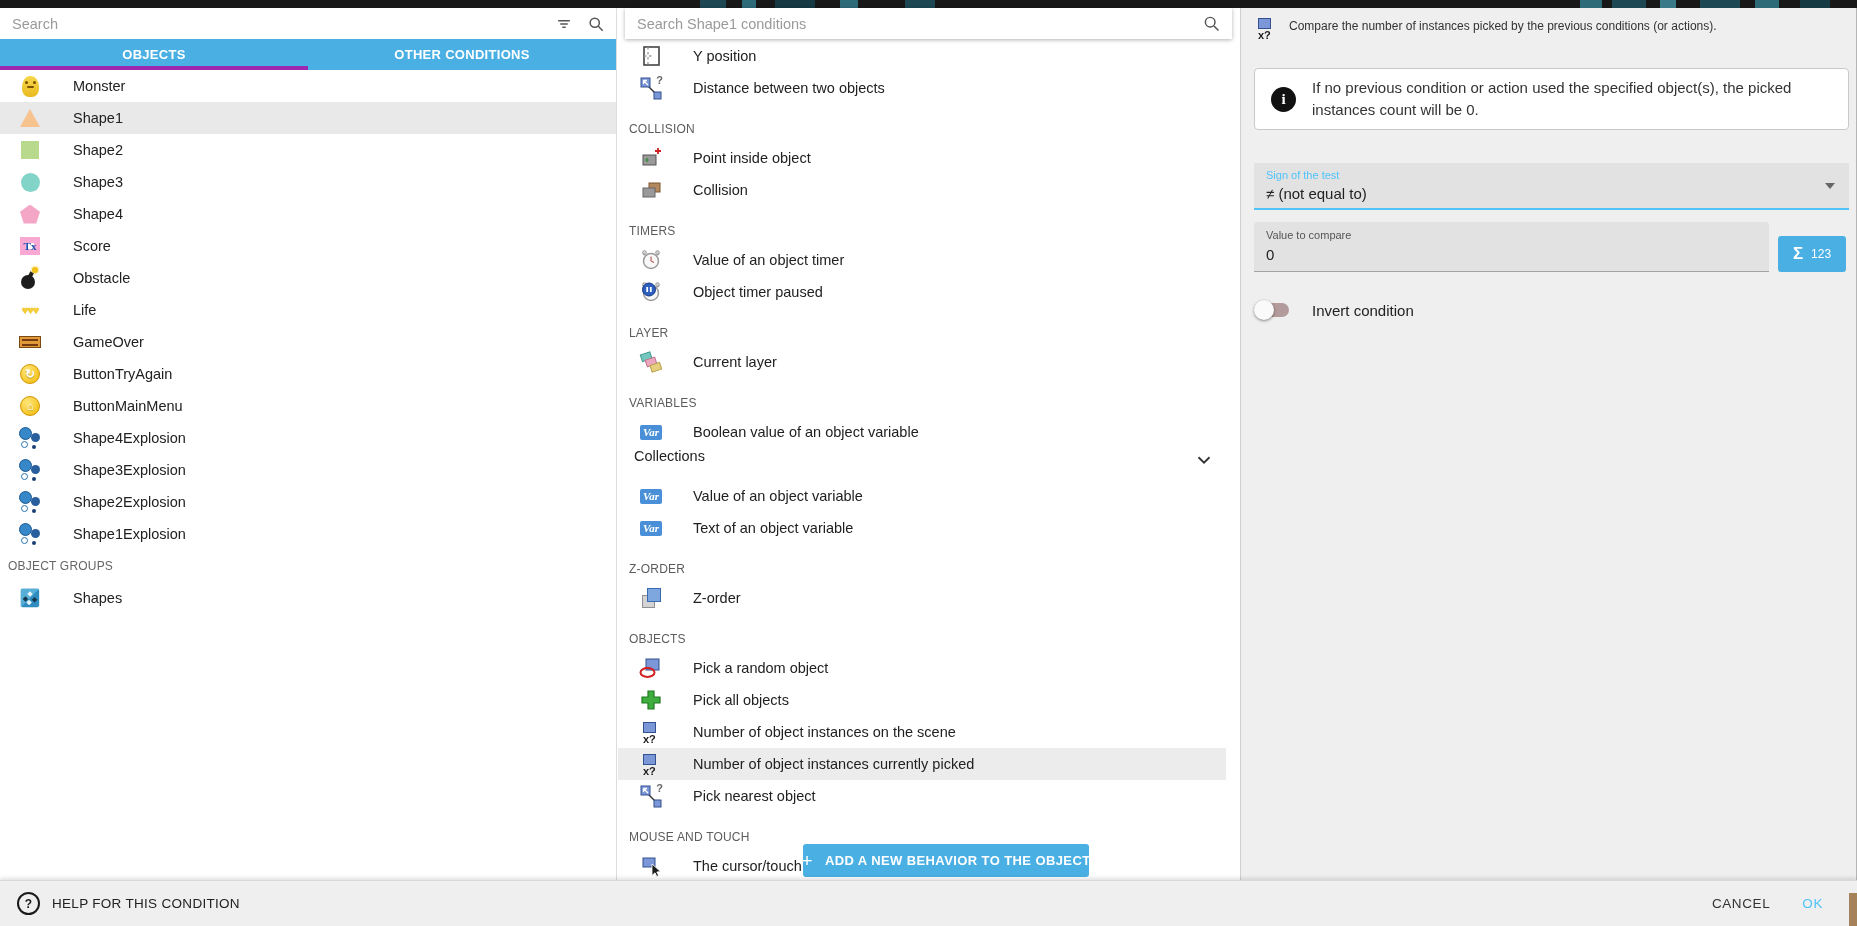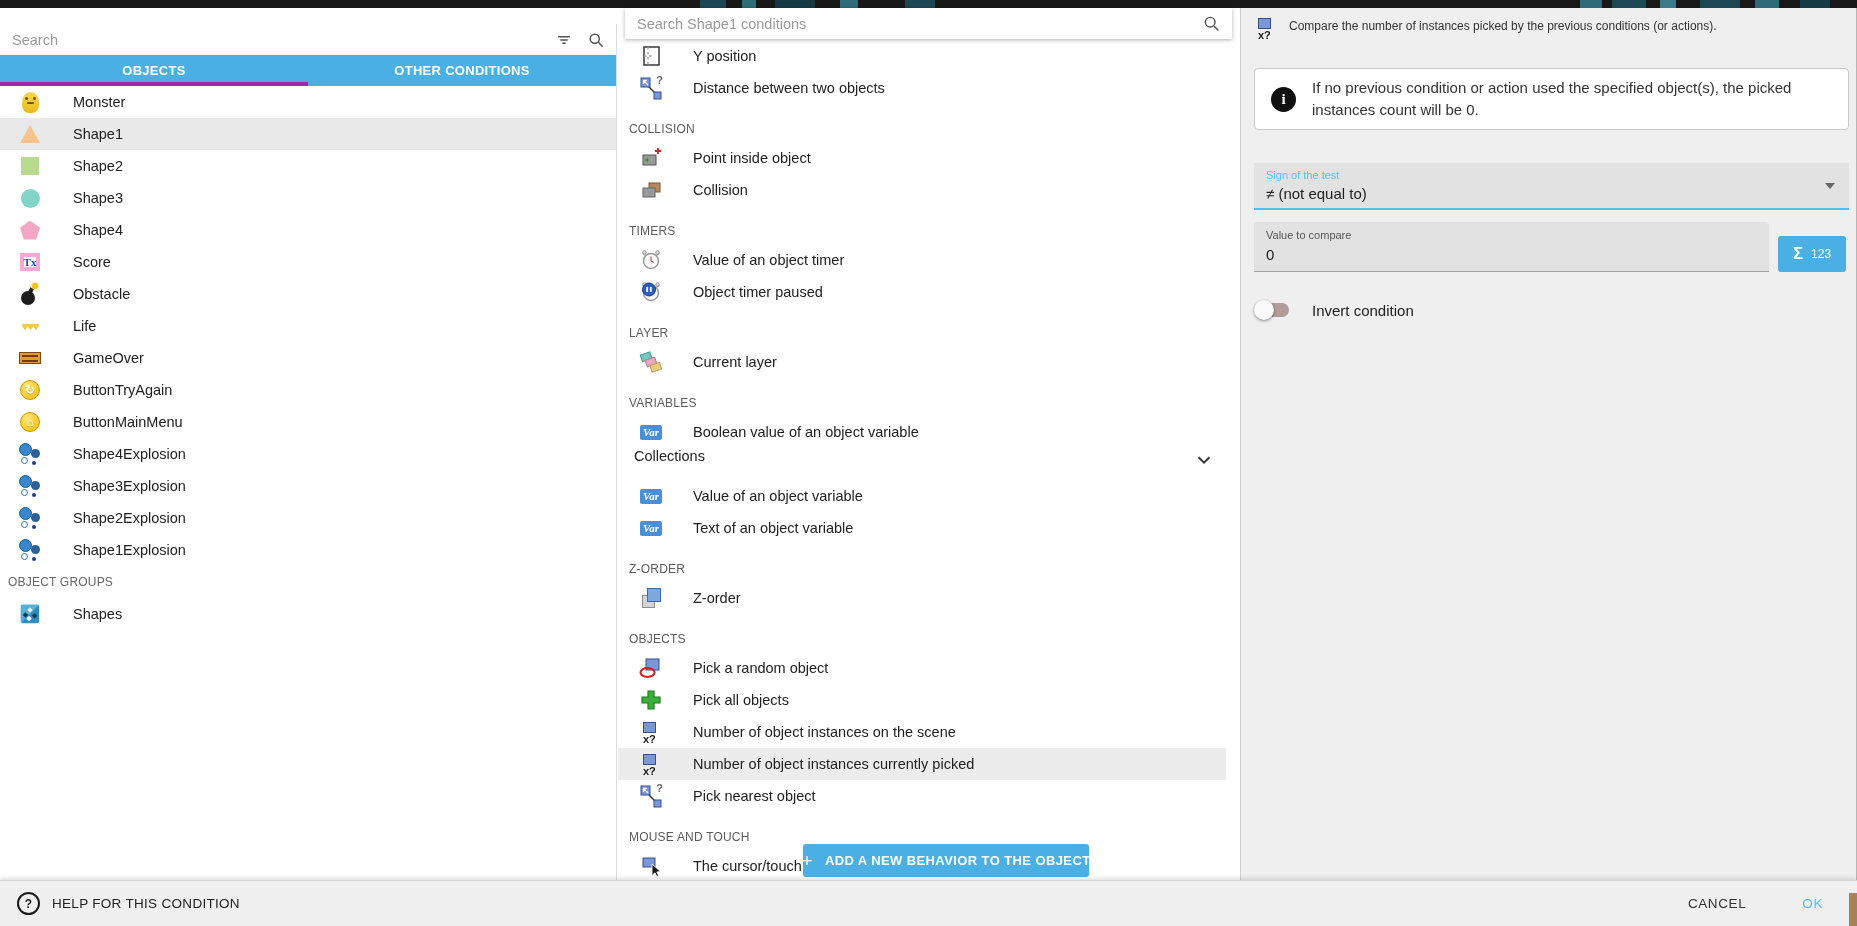--- a/index.html
+++ b/index.html
@@ -4,21 +4,21 @@
 <style>
   html,body{margin:0;padding:0}
   body{width:1857px;height:926px;position:relative;overflow:hidden;background:#fff;
        font-family:"Liberation Sans",sans-serif;-webkit-font-smoothing:antialiased;color:#212121}
 
   
   .top-strip{position:absolute;left:0;top:0;width:1857px;height:8px;background:#181818;z-index:1}
   .top-strip span{position:absolute;top:0;height:8px;display:block}
 
   
-  .left-panel{position:absolute;left:0;top:24px;width:617px;height:872px;background:#fff;z-index:2;
+  .left-panel{position:absolute;left:0;top:8px;width:617px;height:872px;background:#fff;z-index:2;
               border-right:1px solid #ddd;box-sizing:border-box}
   .mid-panel{position:absolute;left:618px;top:8px;width:656px;height:872px;background:#fff;z-index:2}
   .right-panel{position:absolute;left:1240px;top:8px;width:617px;height:872px;background:#efefef;z-index:2;
                border-left:1px solid #cfcfcf;border-right:1px solid #b5b5b5;box-sizing:border-box}
 
   
   .lp-search{height:31px;display:flex;align-items:center;padding:0 10px 0 12px;background:#fff}
   .placeholder{color:#9a9a9a;font-size:14.5px;flex:1}
   .lp-search .sicon{margin-left:12px;display:flex;align-items:center}
   .lp-tabs{height:31px;background:#4ab0e4;display:flex}
@@ -78,21 +78,21 @@
                 box-shadow:0 1px 3px rgba(0,0,0,.45)}
   .invert-label{font-size:15px;color:#222}
 
   
   .footer{position:absolute;left:0;top:880px;width:1857px;height:46px;background:#efefef;z-index:3;
           border-top:1px solid #d8d8d8;box-shadow:0 -2px 4px rgba(0,0,0,.12);display:flex;align-items:center;box-sizing:border-box}
   .footer-help{display:flex;align-items:center;gap:12px;margin-left:17px;cursor:pointer}
   .help-circle{width:19px;height:19px;border-radius:50%;border:2px solid #1a1a1a;color:#1a1a1a;display:flex;
                align-items:center;justify-content:center;font-size:12px;font-weight:bold;flex:none}
   .footer-help .help-label{font-size:13.5px;color:#222;letter-spacing:.3px}
-  .footer-right{margin-left:auto;margin-right:30px;display:flex;align-items:center;gap:48px}
+  .footer-right{margin-left:auto;margin-right:30px;display:flex;align-items:center;gap:24px}
   .btn-cancel{font-size:13.5px;color:#333;letter-spacing:.6px;cursor:pointer;padding:8px 4px}
   .btn-ok{font-size:13.5px;color:#4fc3f7;letter-spacing:.6px;cursor:pointer;padding:8px 4px}
   .corner-frag{position:absolute;left:1849px;top:893px;width:8px;height:33px;background:#a5825a;z-index:4}
 
   
   .icon{width:24px;height:24px;flex:none;position:relative;display:inline-flex;align-items:center;justify-content:center}
   .q-mark{position:absolute;right:0;top:-2px;font-size:11px;color:#666;font-weight:bold}
   .var-box{width:22px;height:15px;background:#4a90d9;border-radius:2px;color:#fff;display:flex;align-items:center;
            justify-content:center;font-family:"Liberation Serif",serif;font-style:italic;font-weight:bold;font-size:11px}
   .zorder-back{position:absolute;left:3px;bottom:2px;width:11px;height:11px;background:#d4d4d4;border:1px solid #8f8f8f}
@@ -101,21 +101,21 @@
   .inst-xq{position:absolute;left:4px;bottom:-1px;font-size:11px;font-weight:bold;color:#1a1a1a;letter-spacing:0}
   .monster-body{position:relative;width:17px;height:21px;background:linear-gradient(#f7d74c,#e9ba1f);
                 border-radius:46% 46% 42% 42%/52% 52% 38% 38%}
   .m-eye{position:absolute;top:5px;width:3px;height:3px;border-radius:50%;background:#7a5200}
   .m-eye.l{left:3px}.m-eye.r{right:3px}
   .m-mouth{position:absolute;top:10px;left:5px;width:7px;height:2px;border-radius:2px;background:#7a5200}
   .tri{width:0;height:0;border-left:10px solid transparent;border-right:10px solid transparent;border-bottom:18px solid #f6c28e}
   .sq-green{width:18px;height:18px;background:#b9da8c}
   .circ-teal{width:19px;height:19px;border-radius:50%;background:#83d4c8}
   .pentagon{width:20px;height:19px;background:#f3a6c6;clip-path:polygon(50% 0,100% 38%,81% 100%,19% 100%,0 38%)}
-  .score-box{width:20px;height:18px;background:#fff;border:4px solid #f9a8d4;box-sizing:border-box;display:flex;
+  .score-box{width:20px;height:18px;background:#fff;border:6px solid #f9a8d4;box-sizing:border-box;display:flex;
              align-items:center;justify-content:center;font-family:"Liberation Serif",serif;font-weight:bold;
              font-size:11px;color:#1d4fae}
   .bomb-ball{position:absolute;left:3px;bottom:1px;width:14px;height:14px;border-radius:50%;background:#1c1c1c}
   .bomb-ball::after{content:"";position:absolute;top:-3px;right:2px;width:4px;height:5px;background:#1c1c1c;transform:rotate(28deg)}
   .bomb-spark{position:absolute;top:1px;right:4px;width:6px;height:6px;background:#f2c218;border-radius:50%;
               box-shadow:0 0 3px #f2c218}
   .hearts{color:#f6cf35;font-size:11px;letter-spacing:-1px;text-shadow:0 0 1px #caa41a}
   .go-banner{position:relative;width:22px;height:12px;background:#e09a3a;border:1px solid #7a4a12;box-sizing:border-box}
   .go-banner::before{content:"";position:absolute;left:2px;right:2px;top:2px;height:7px;
                      background:repeating-linear-gradient(180deg,#7a3a10 0 2px,transparent 2px 5px)}

